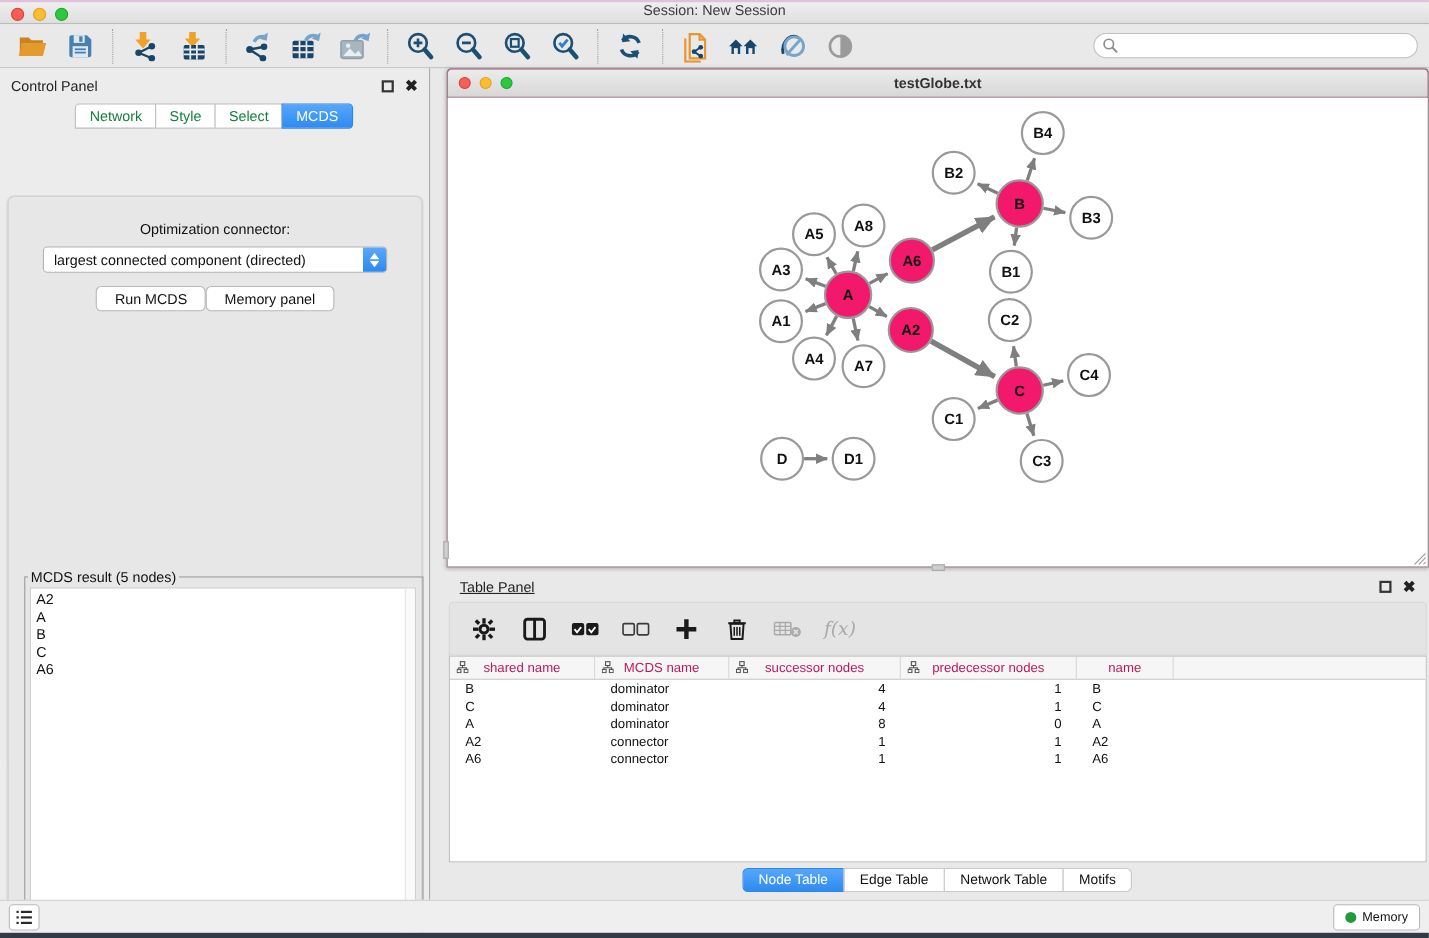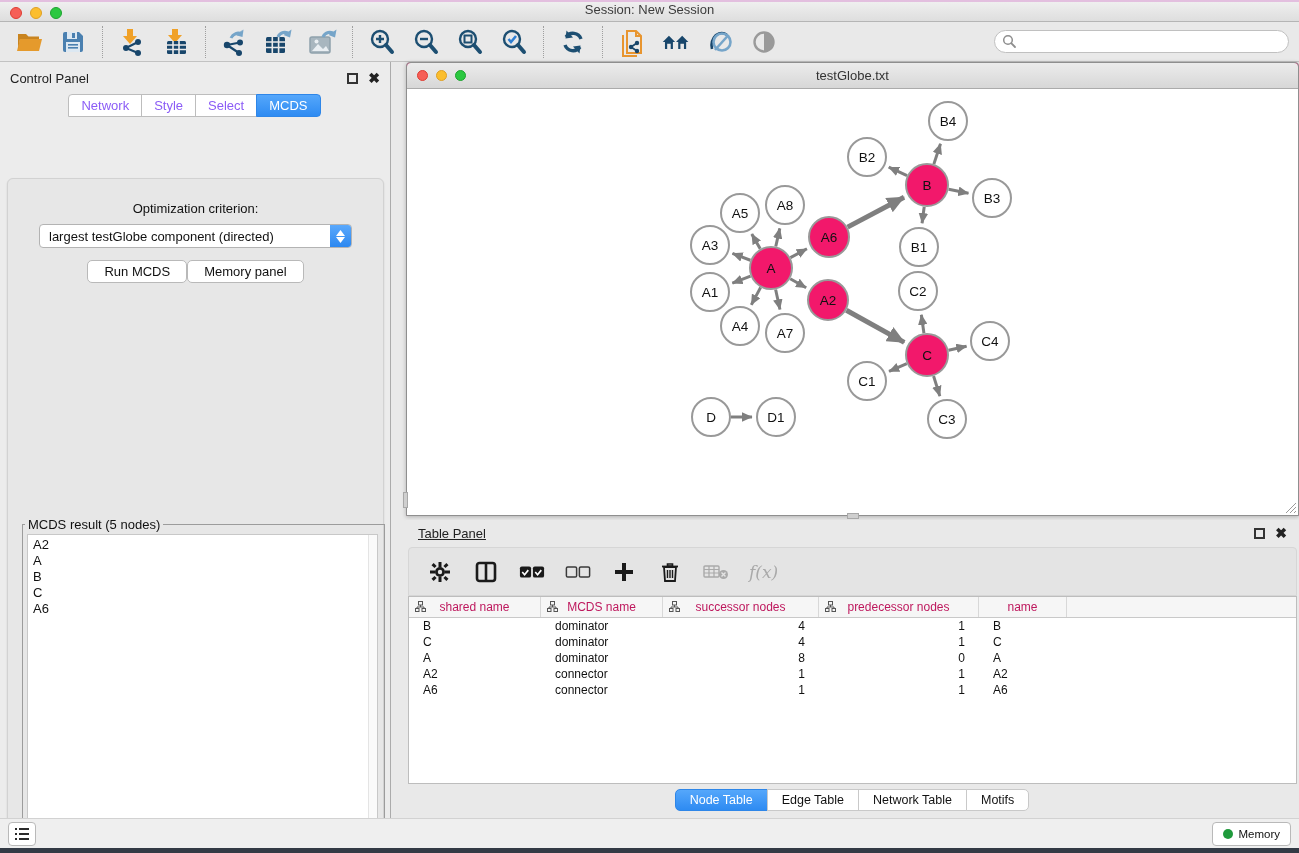--- a/index.html
+++ b/index.html
@@ -31,21 +31,21 @@
 
   
   .control-panel { position:absolute; left:0; top:62px; width:391px; height:756px;
     background:#ececec; border-right:1px solid #ababab; }
   .cp-header { height:32px; display:flex; align-items:center; padding:0 10px; }
   .cp-header .cp-title { font-size:13px; color:#222; flex:1; }
   .win-btns { display:flex; gap:10px; align-items:center; }
   .float-box { width:11px; height:11px; border:2px solid #333; background:transparent; }
   .close-x { font-size:14px; font-weight:bold; color:#222; line-height:11px; }
   .cp-tabs { display:flex; justify-content:center; position:relative; z-index:2; }
-  .cp-tab { font-size:13px; color:#8b5cf6; background:#fff; border:1px solid #bdbdbd;
+  .cp-tab { font-size:13px; color:#15803d; background:#fff; border:1px solid #bdbdbd;
     padding:3px 12px; margin-left:-1px; cursor:default; }
   .cp-tab:first-child { border-radius:4px 0 0 0; }
   .cp-tab.active { background:linear-gradient(#55a7fb,#2e8bf2); color:#fff; border-color:#2e86e8;
     border-radius:0 4px 4px 0; }
   .cp-inner { position:absolute; left:7px; top:116px; width:377px; height:691px;
     background:#e7e7e7; border:1px solid #d2d2d2; border-radius:6px;
     box-shadow:0 1px 2px rgba(0,0,0,0.12); }
   .opt-label { text-align:center; font-size:13px; color:#111; margin-top:22px; }
   .dropdown { position:relative; margin:8px auto 0; width:313px; height:24px; background:#fff;
     border:1px solid #b3b3b3; border-radius:4px; display:flex; align-items:center; cursor:default;}
@@ -62,21 +62,21 @@
   .result-fieldset legend { font-size:13px; color:#111; padding:0 3px; margin-left:2px; }
   .result-list { position:absolute; left:4px; top:2px; width:351px; height:326px; background:#fff;
     border:1px solid #c8c8c8; font-size:13px; color:#111; padding:2px 0 0 5px; overflow:hidden; }
   .result-item { line-height:16px; }
   .result-scroll { position:absolute; right:0; top:0; width:9px; height:100%;
     background:#fafafa; border-left:1px solid #e4e4e4; }
 
   
   .network-window { position:absolute; left:406px; top:62px; width:893px; height:454px;
     background:#be185d; border:1px solid #8f8f8f; border-radius:4px 4px 0 0;
-    box-shadow:0 1px 4px rgba(0,0,0,0.25); }
+    box-shadow:0 1px 4px rgba(0,0,0,0.25);font-weight:bold; }
   .nw-titlebar { height:26px; background:linear-gradient(#ececec,#d7d7d7);
     border-bottom:1px solid #ababab; border-radius:4px 4px 0 0; position:relative;
     display:flex; align-items:center; justify-content:center; }
   .nw-lights { position:absolute; left:10px; top:7px; display:flex; gap:8px; }
   .nw-lights .light { width:11px; height:11px; }
   .nw-title { font-size:13px; color:#333; }
   .nw-canvas { position:relative; width:891px; height:426px; background:#fff; overflow:hidden; }
   .resize-grip { position:absolute; right:1px; bottom:1px; width:13px; height:13px; }
   .grip-left { position:absolute; left:403px; top:492px; width:5px; height:16px;
     background:#cfcfcf; border:1px solid #a8a8a8; }
@@ -299,23 +299,23 @@
         <span class="close-x">✖</span>
       </span>
     </div>
     <div class="cp-tabs" id="cp-tabs">
         <div class="cp-tab">Network</div>
         <div class="cp-tab">Style</div>
         <div class="cp-tab">Select</div>
         <div class="cp-tab active">MCDS</div>
       </div>
     <div class="cp-inner">
-      <div class="opt-label">Optimization criterion:</div>
+      <div class="opt-label">Optimization connector:</div>
       <div class="dropdown">
-        <span class="dd-text">largest testGlobe component (directed)</span>
+        <span class="dd-text">largest connected component (directed)</span>
         <span class="dd-stepper">
           <svg width="9" height="6" viewBox="0 0 9 6">
               <path d="M4.5 0 L9 6 H0 Z" fill="#fff"></path>
             </svg>
           <svg width="9" height="6" viewBox="0 0 9 6">
               <path d="M4.5 6 L0 0 H9 Z" fill="#fff"></path>
             </svg>
         </span>
       </div>
       <div class="cp-buttons">

